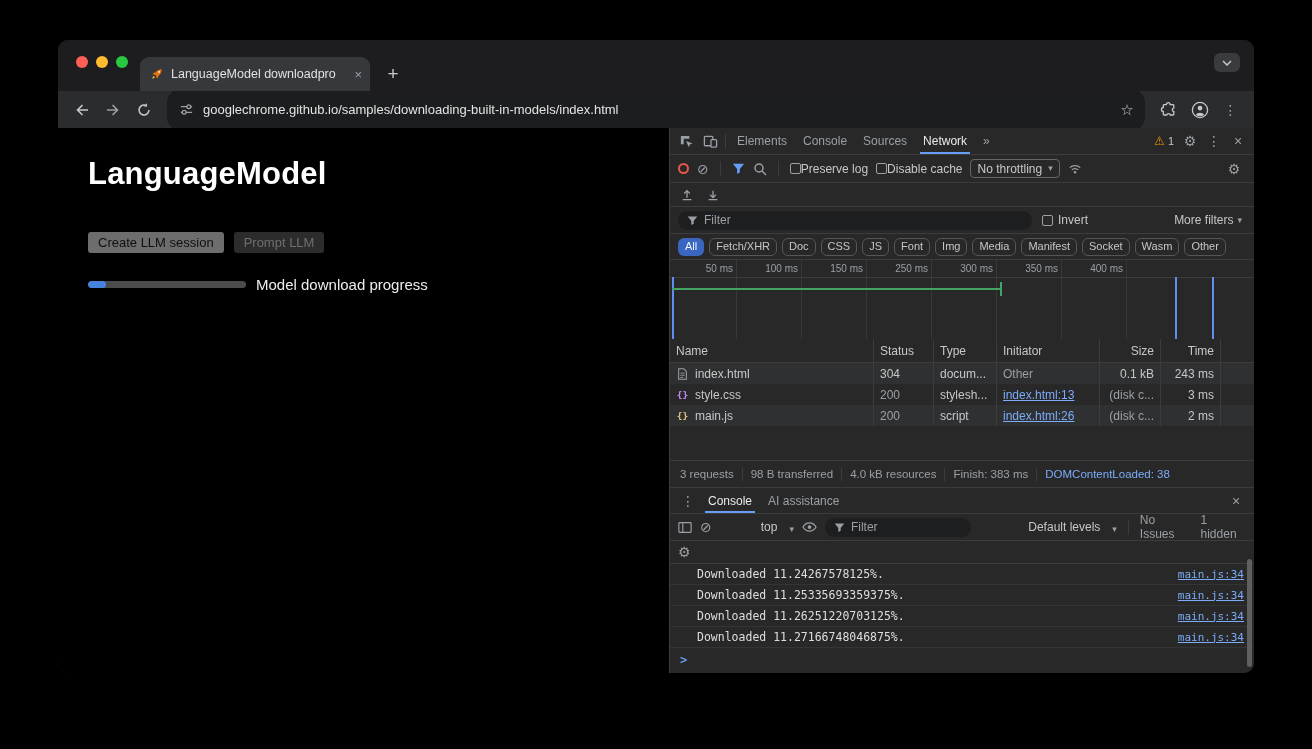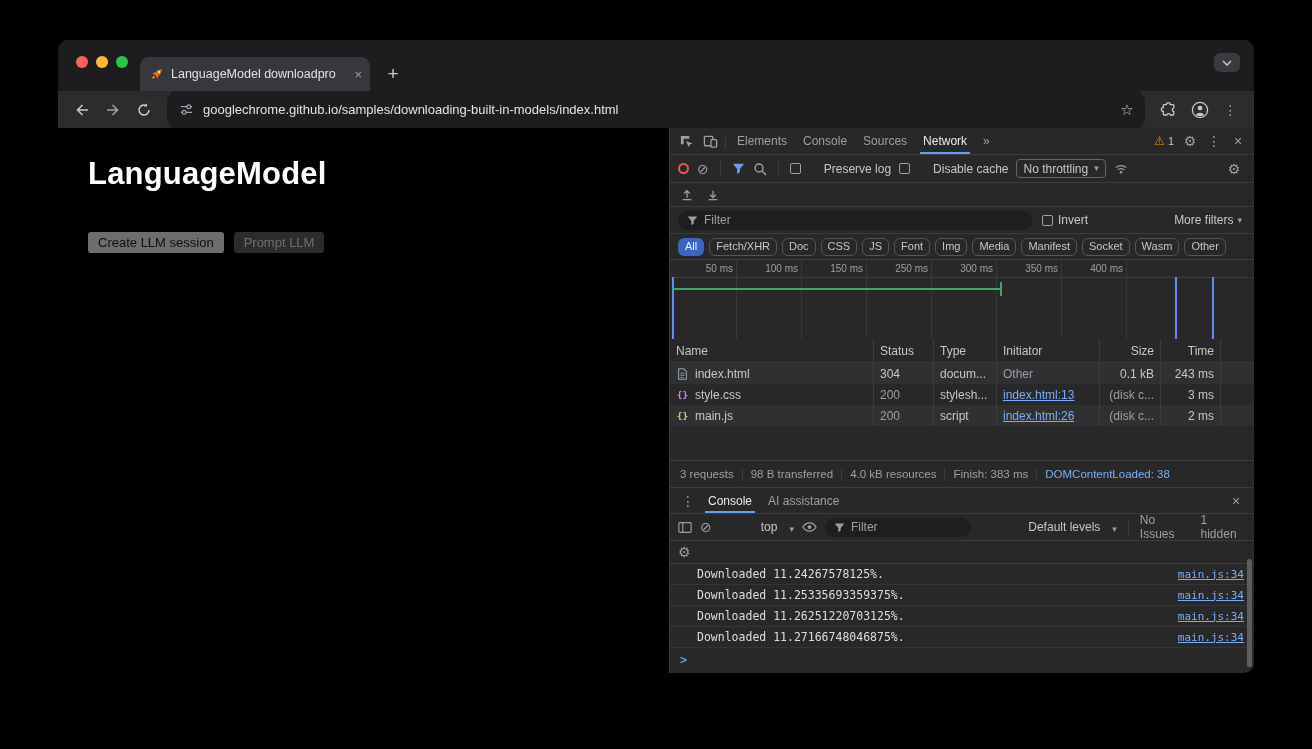--- a/index.html
+++ b/index.html
@@ -60,21 +60,21 @@
   .dt-tab.active{color:#e8eaed;}
   .dt-tab.active::after{content:""; position:absolute; left:5px; right:5px; bottom:0; height:2px; background:var(--accent);}
   .spacer{flex:1;}
   .warn{display:flex; align-items:center; gap:3px; font-size:11px; color:var(--txt); padding:0 4px;}
   .warn-glyph{color:var(--warning); font-size:12px; line-height:1;}
   .uni{font-size:14px; line-height:1; color:var(--muted);}
 
   .net-toolbar{height:28px; display:flex; align-items:center; gap:8px; padding:0 8px; flex:none;}
   .record{width:11px; height:11px; border-radius:50%; border:2.5px solid var(--record); flex:none;}
   .cb{width:11px; height:11px; border:1.3px solid var(--muted); border-radius:2px; flex:none;}
-  .cb-group{display:flex; align-items:center; gap:23px; white-space:nowrap;}
+  .cb-group{display:flex; align-items:center; gap:0; white-space:nowrap;}
   .throttle{height:19px; border:1px solid #666; border-radius:4px; display:flex; align-items:center; gap:6px; padding:0 6px; white-space:nowrap;}
   .caret{font-size:9px; color:var(--muted); line-height:1;}
 
   .har-row{height:24px; display:flex; align-items:center; gap:12px; padding:0 10px; flex:none;}
 
   .filter-row{height:27px; display:flex; align-items:center; gap:10px; padding:0 8px; flex:none;}
   .pill{height:19px; background:#1d1e20; border-radius:10px; display:flex; align-items:center; gap:6px; padding:0 9px;}
   .pill input{background:transparent; border:none; outline:none; color:var(--txt); font-size:12px; width:100%; font-family:inherit;}
   .pill input::placeholder{color:var(--muted);}
   .net-filter{width:354px; flex:none;}
@@ -201,20 +201,26 @@
   </div>
 
   <div class="content">
 
     <div class="page">
       <h1 class="page-title">LanguageModel</h1>
       <div class="controls">
         <button class="btn enabled">Create LLM session</button>
         <button class="btn disabled">Prompt LLM</button>
       </div>
+      <div class="progress-row">
+        <div class="progress-track">
+          <div class="progress-fill" style="width: 11.27%;"></div>
+        </div>
+        <span class="progress-label">Model download progress</span>
+      </div>
     </div>
 
     <div class="devtools">
 
       <div class="dt-tabs hr">
         <span class="icon-btn">
           <svg width="15" height="15" viewBox="0 0 16 16">
               <path d="M2 2h9v3H5v6H2z" fill="#9aa0a6"></path>
               <path d="M7.5 7.5l7 2.6-3 1.1-1.1 3z" fill="#9aa0a6"></path>
             </svg>

